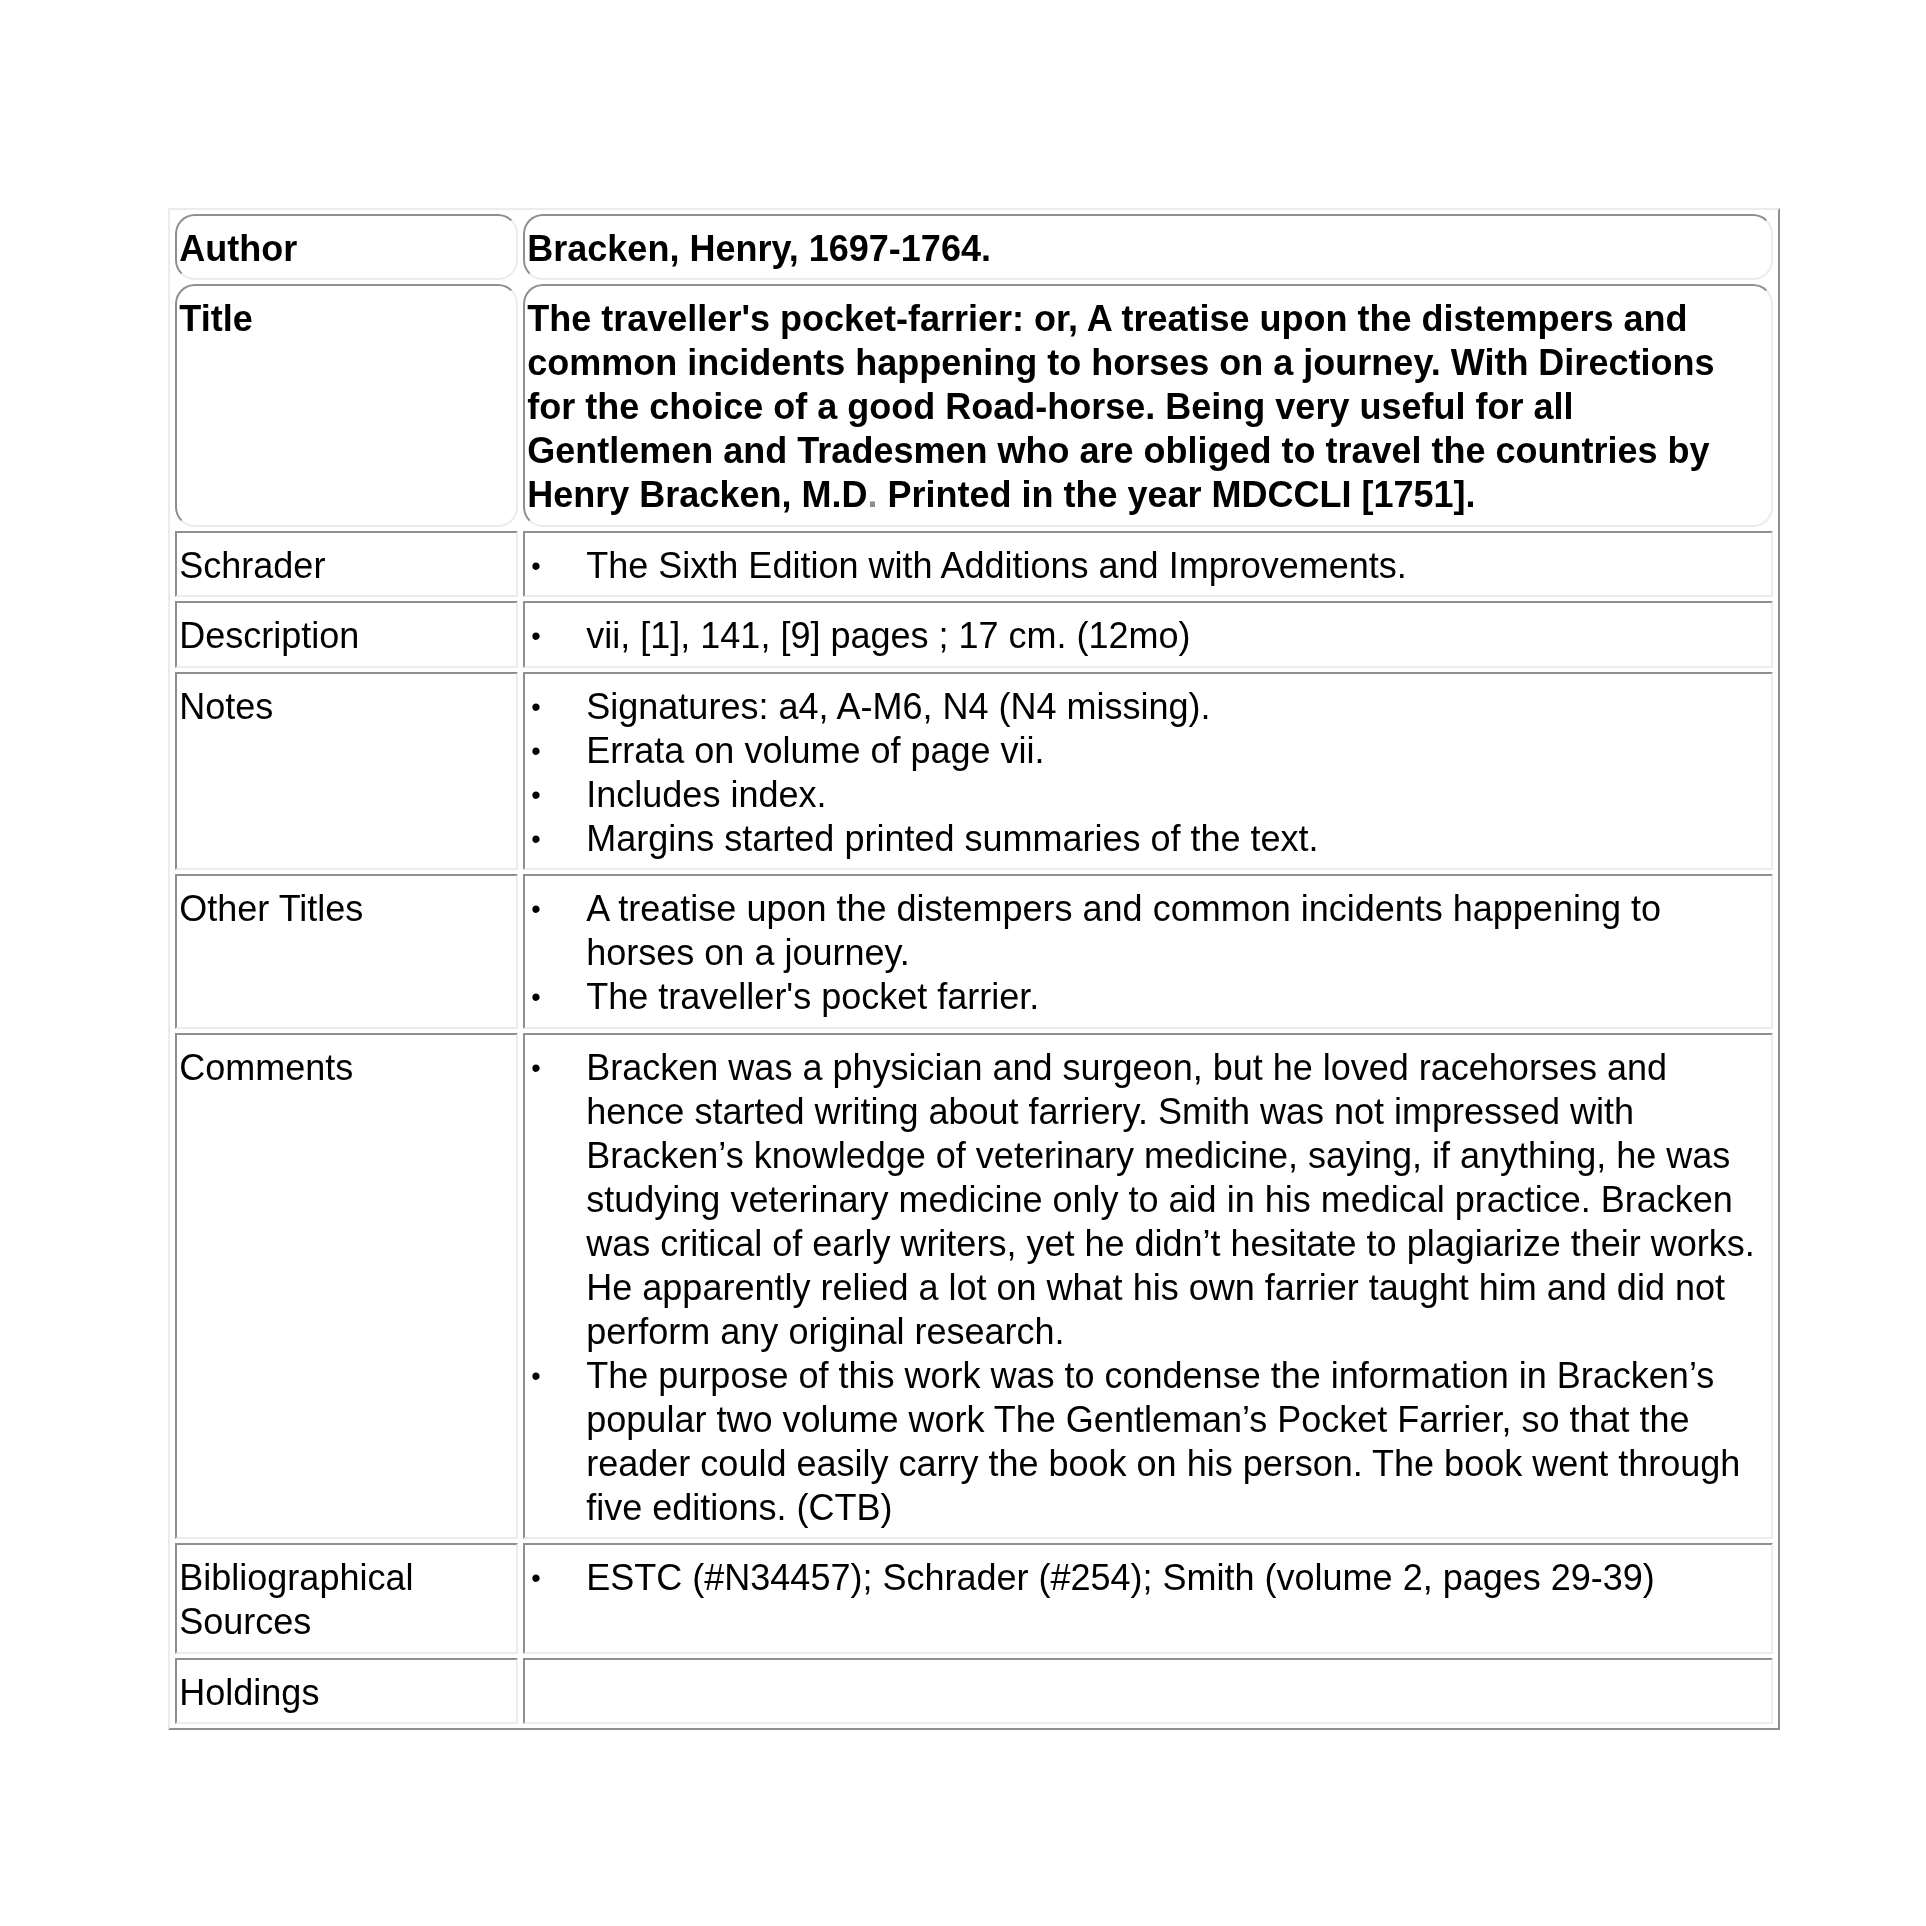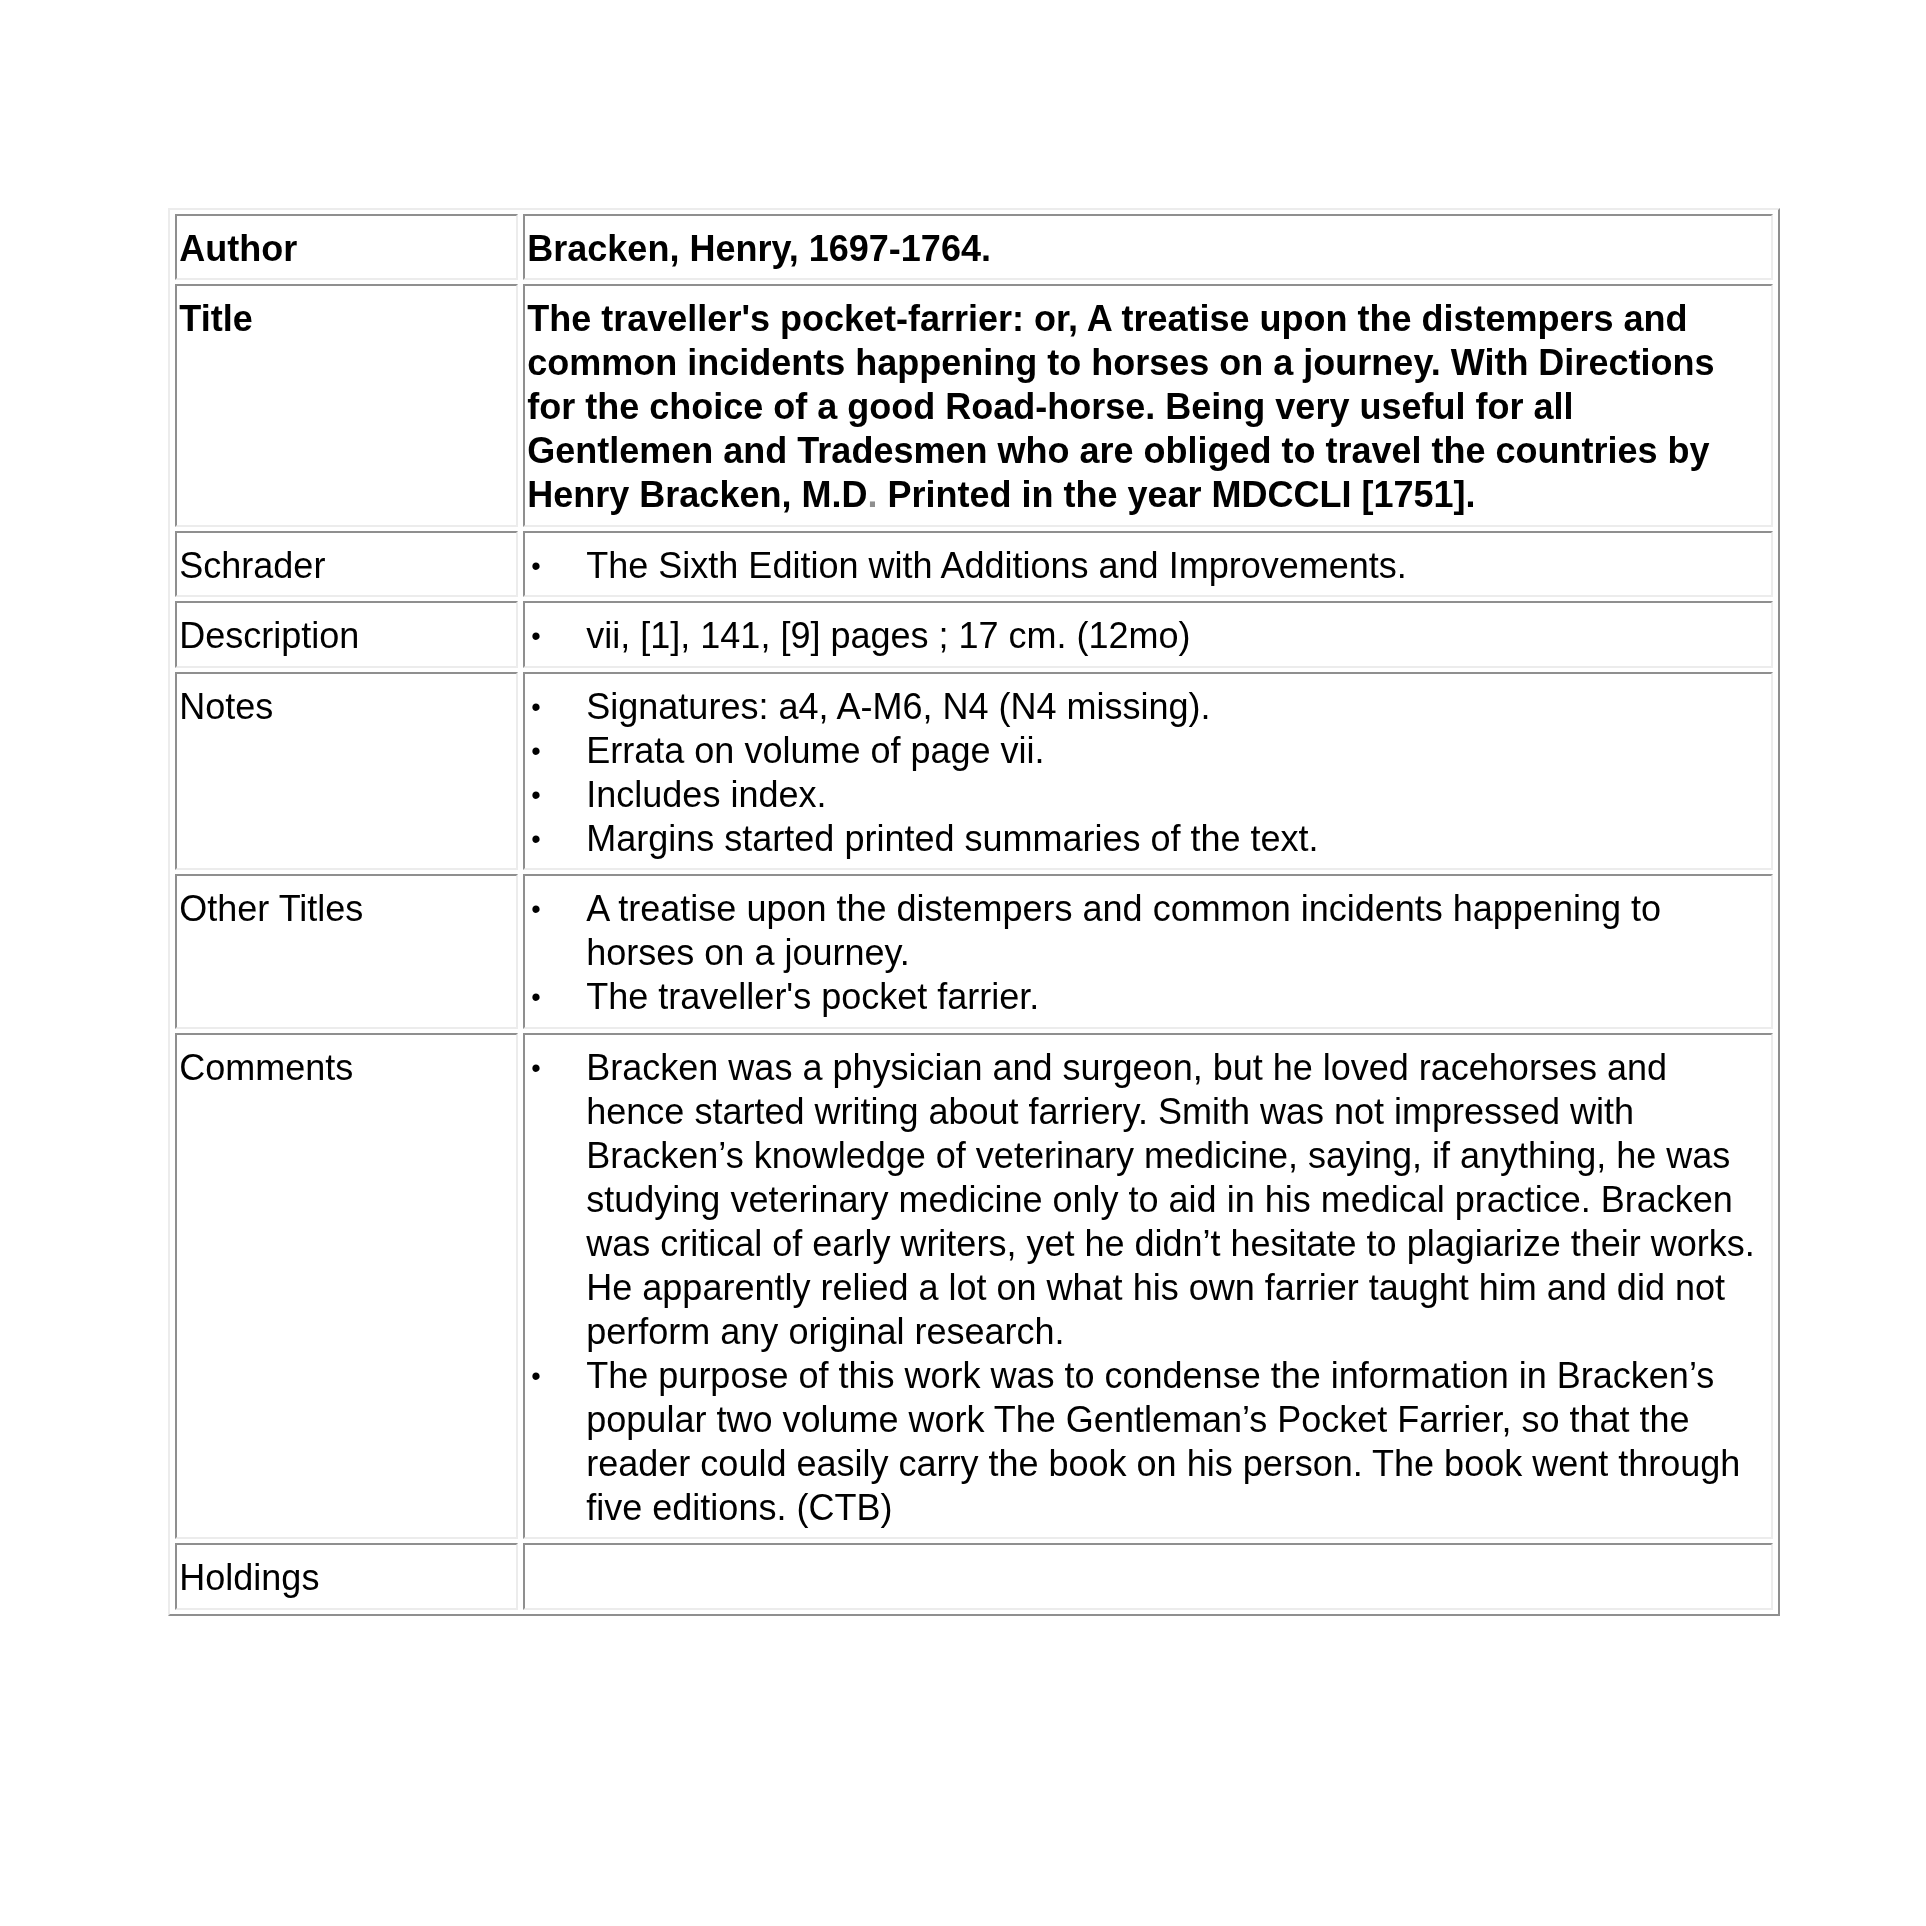--- a/index.html
+++ b/index.html
@@ -13,21 +13,21 @@
     table-layout:fixed;
   }
   .record-table td {
     vertical-align:top;
     border-top:2.3px solid #8f8f8f; border-left:2.3px solid #8f8f8f;
     border-right:2.3px solid #ececec; border-bottom:2.3px solid #ececec;
     padding:10.8px 2.3px 7.7px 2.3px;
     font-size:36px; line-height:44px;
   }
   .col-label { width:343px; }
-  .bold { font-weight:bold; }
+  .bold { font-weight:bold;border-radius:20px; }
   ul { margin:0; padding:0; list-style:none; }
   li { position:relative; padding-left:59px; }
   li .bullet { position:absolute; left:3.9px; top:0; font-size:27px; }
   .gray-dot { color:#8f8f8f; }
 </style>
 </head>
 <body>
 
 <table class="record-table">
   <colgroup>
@@ -82,19 +82,27 @@
     <tr>
       <td>Comments</td>
       <td>
           <ul>
             <li><span class="bullet">•</span><span>Bracken was a physician and surgeon, but he loved racehorses and hence started writing about farriery. Smith was not impressed with Bracken’s knowledge of veterinary medicine, saying, if anything, he was studying veterinary medicine only to aid in his medical practice. Bracken was critical of early writers, yet he didn’t hesitate to plagiarize their works. He apparently relied a lot on what his own farrier taught him and did not perform any original research.</span></li>
             <li><span class="bullet">•</span><span>The purpose of this work was to condense the information in Bracken’s popular two volume work The Gentleman’s Pocket Farrier, so that the reader could easily carry the book on his person. The book went through five editions. (CTB)</span></li>
           </ul>
         </td>
     </tr>
     <tr>
+      <td>Bibliographical Sources</td>
+      <td>
+          <ul>
+            <li><span class="bullet">•</span><span>ESTC (#N34457); Schrader (#254); Smith (volume 2, pages 29-39)</span></li>
+          </ul>
+        </td>
+    </tr>
+    <tr>
       <td>Holdings</td>
       <td></td>
     </tr>
 
   </tbody>
 </table>
 
 
 </body></html>

